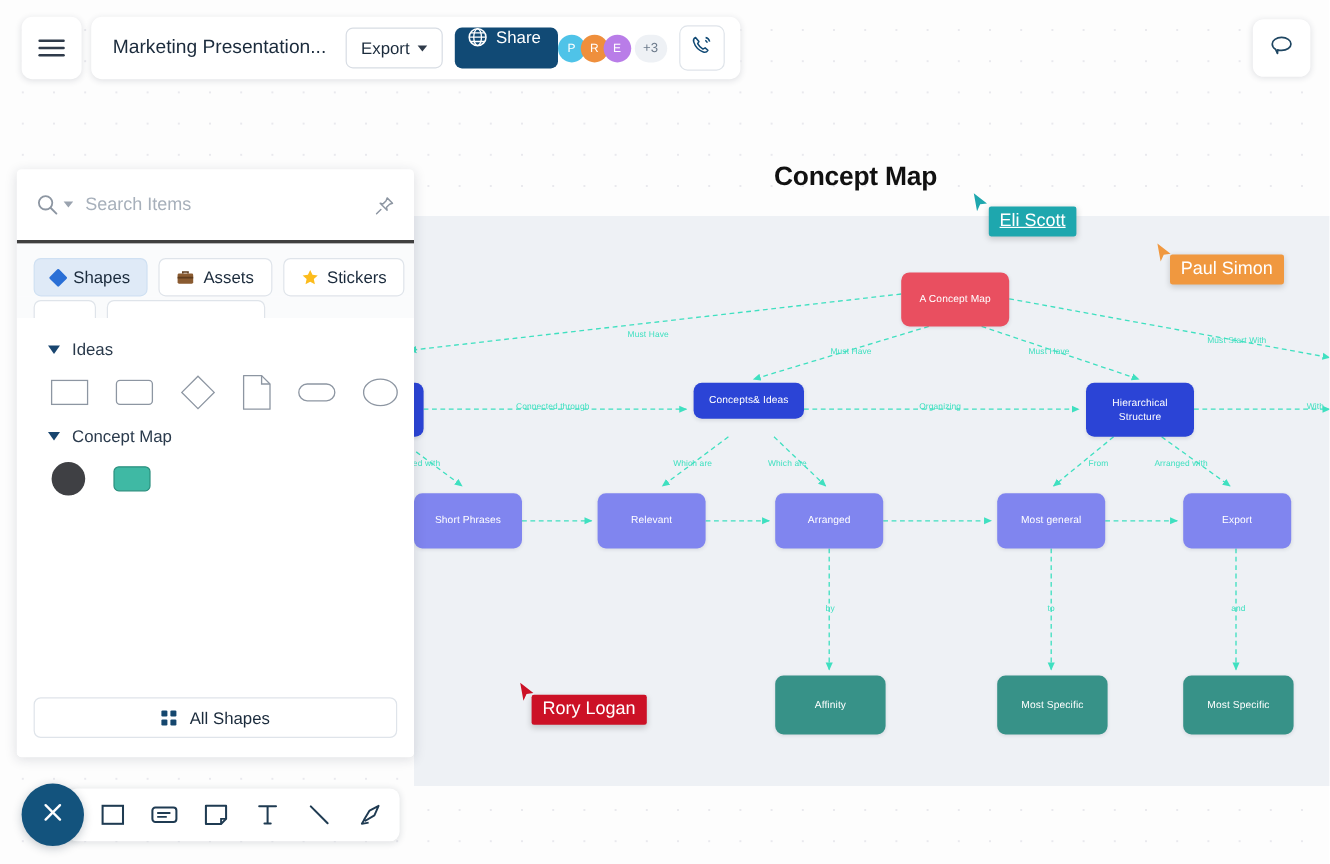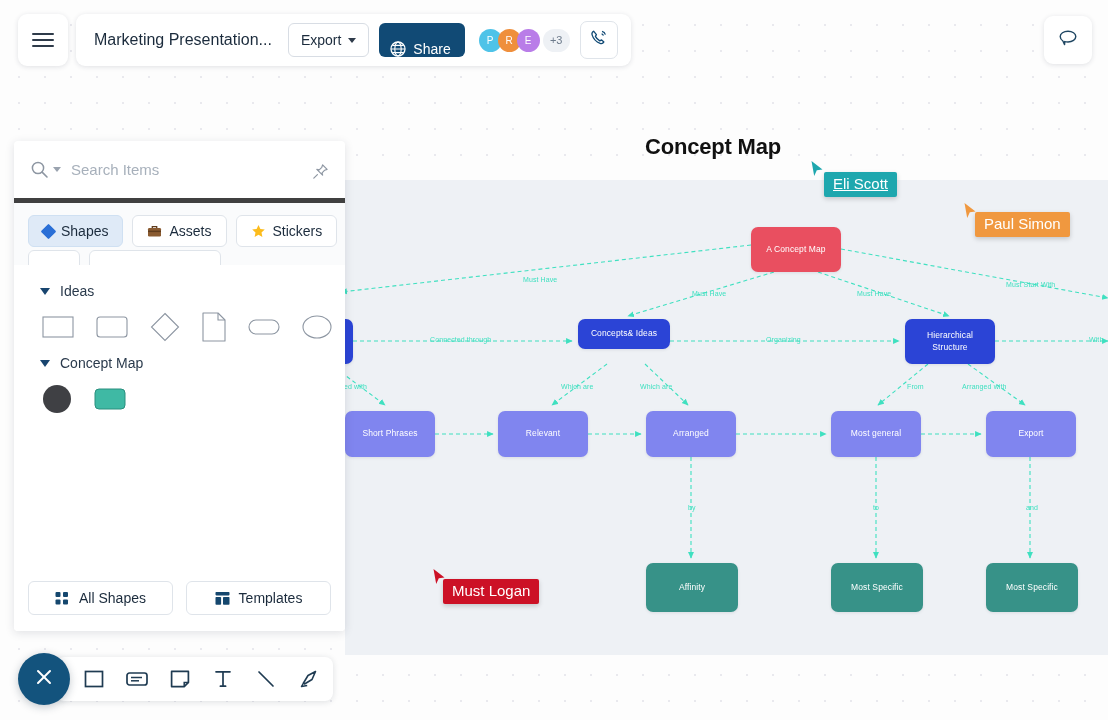--- a/index.html
+++ b/index.html
@@ -163,26 +163,25 @@
     margin-left: 7px;
     width: 0; height: 0;
     border-left: 4px solid transparent;
     border-right: 4px solid transparent;
     border-top: 5px solid #2f3b4a;
   }
   .share-btn {
     height: 34px;
     background: #114a75;
     border-radius: 6px;
-    display: flex; align-items: flex-end;
+    display: flex; align-items: flex-start;
     padding: 0 14px 0 11px;
     color: #ffffff;
     font-size: 14px;
     cursor: pointer;
-    margin-right: 14px;
   }
   .share-btn .globe { margin-right: 7px; display: flex; }
   .avatars { display: flex; align-items: center; margin-right: 10px; }
   .avatar {
     width: 23px; height: 23px;
     border-radius: 50%;
     color: #ffffff;
     font-size: 10px;
     display: flex; align-items: center; justify-content: center;
     margin-right: -4px;
@@ -230,21 +229,21 @@
     z-index: 30;
     display: flex;
     flex-direction: column;
     overflow: hidden;
   }
   .panel-search {
     height: 62px;
     display: flex;
     align-items: center;
     padding: 0 16px;
-    border-bottom: 5px solid #404040;
+    border-bottom: 3px solid #404040;
     position: relative;
   }
   .search-icon-wrap { display: flex; align-items: center; margin-right: 8px; cursor: pointer; }
   .search-caret {
     width: 0; height: 0;
     border-left: 4px solid transparent;
     border-right: 4px solid transparent;
     border-top: 5px solid #9aa3af;
     margin-left: 4px;
   }
@@ -494,21 +493,21 @@
         <div class="cursor" style="left: 963px; top: 202px;">
           <span class="arrow"><svg width="16" height="19" viewBox="0 0 16 19">
               <path d="M1.5,1 L12.5,9.5 L6.8,10.3 L4.2,16 z" fill="#f0983f"></path>
             </svg></span>
           <span class="tag" style="background: rgb(240, 152, 63); left: 12px; top: 10px;">Paul Simon</span>
         </div>
         <div class="cursor" style="left: 432px; top: 568px;">
           <span class="arrow"><svg width="16" height="19" viewBox="0 0 16 19">
               <path d="M1.5,1 L12.5,9.5 L6.8,10.3 L4.2,16 z" fill="#cc1126"></path>
             </svg></span>
-          <span class="tag" style="background: rgb(204, 17, 38); left: 11px; top: 11px;">Must Logan</span>
+          <span class="tag" style="background: rgb(204, 17, 38); left: 11px; top: 11px;">Rory Logan</span>
         </div>
       </div>
   </div>
 
   <div id="topbar">
 
     <div class="hamburger-btn">
       <div class="bars">
         <span></span>
           <span></span>
@@ -674,30 +673,20 @@
           <span style="display: flex;">
             <svg width="15" height="15" viewBox="0 0 15 15">
               <rect x="0.5" y="1" width="5" height="5" rx="1" fill="#15476e"></rect>
               <rect x="8" y="1" width="5" height="5" rx="1" fill="#15476e"></rect>
               <rect x="0.5" y="8.5" width="5" height="5" rx="1" fill="#15476e"></rect>
               <rect x="8" y="8.5" width="5" height="5" rx="1" fill="#15476e"></rect>
             </svg>
           </span>
           <span>All Shapes</span>
         </div>
-        <div class="footer-btn">
-          <span style="display: flex;">
-            <svg width="15" height="15" viewBox="0 0 15 15">
-              <rect x="0.5" y="1" width="14" height="3.4" rx="0.8" fill="#15476e"></rect>
-              <rect x="0.5" y="6" width="5.6" height="7.8" rx="0.8" fill="#15476e"></rect>
-              <rect x="8" y="6" width="6.5" height="7.8" rx="0.8" fill="#15476e"></rect>
-            </svg>
-          </span>
-          <span>Templates</span>
-        </div>
       </div>
   </div>
 
   <div id="bottombar">
     <div class="close-fab">
       <span>
         <svg width="24" height="24" viewBox="0 0 24 24">
           <line x1="6" y1="6" x2="18" y2="18" stroke="#ffffff" stroke-width="2" stroke-linecap="round"></line>
           <line x1="18" y1="6" x2="6" y2="18" stroke="#ffffff" stroke-width="2" stroke-linecap="round"></line>
         </svg>

